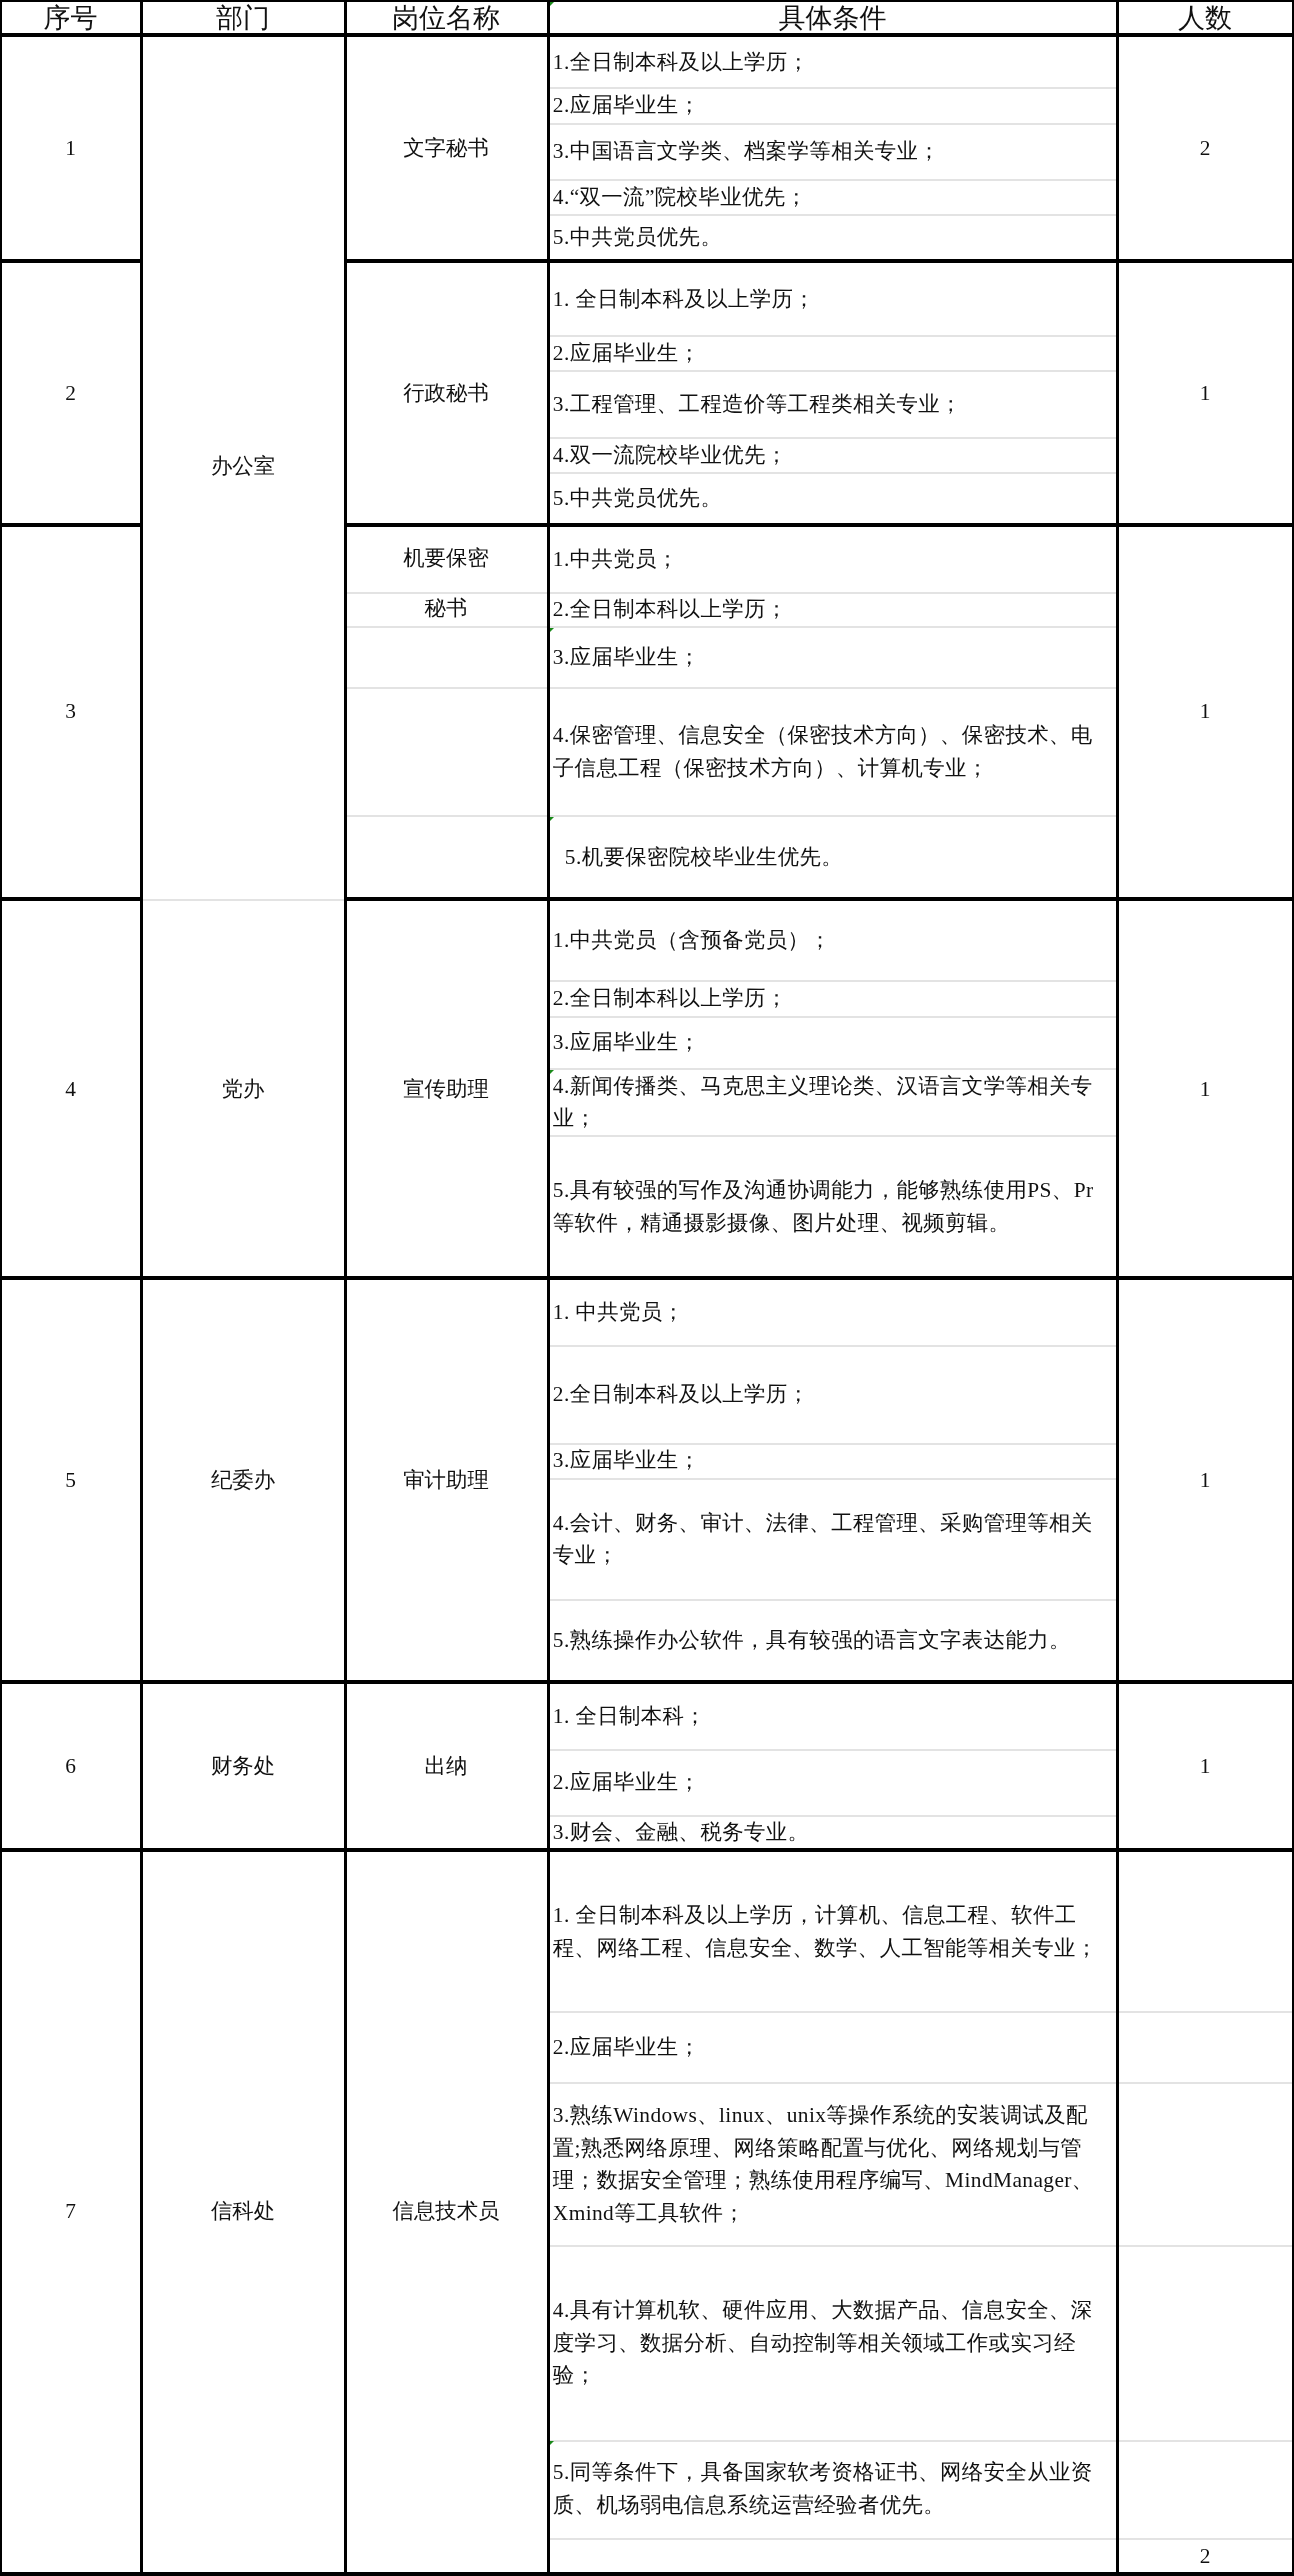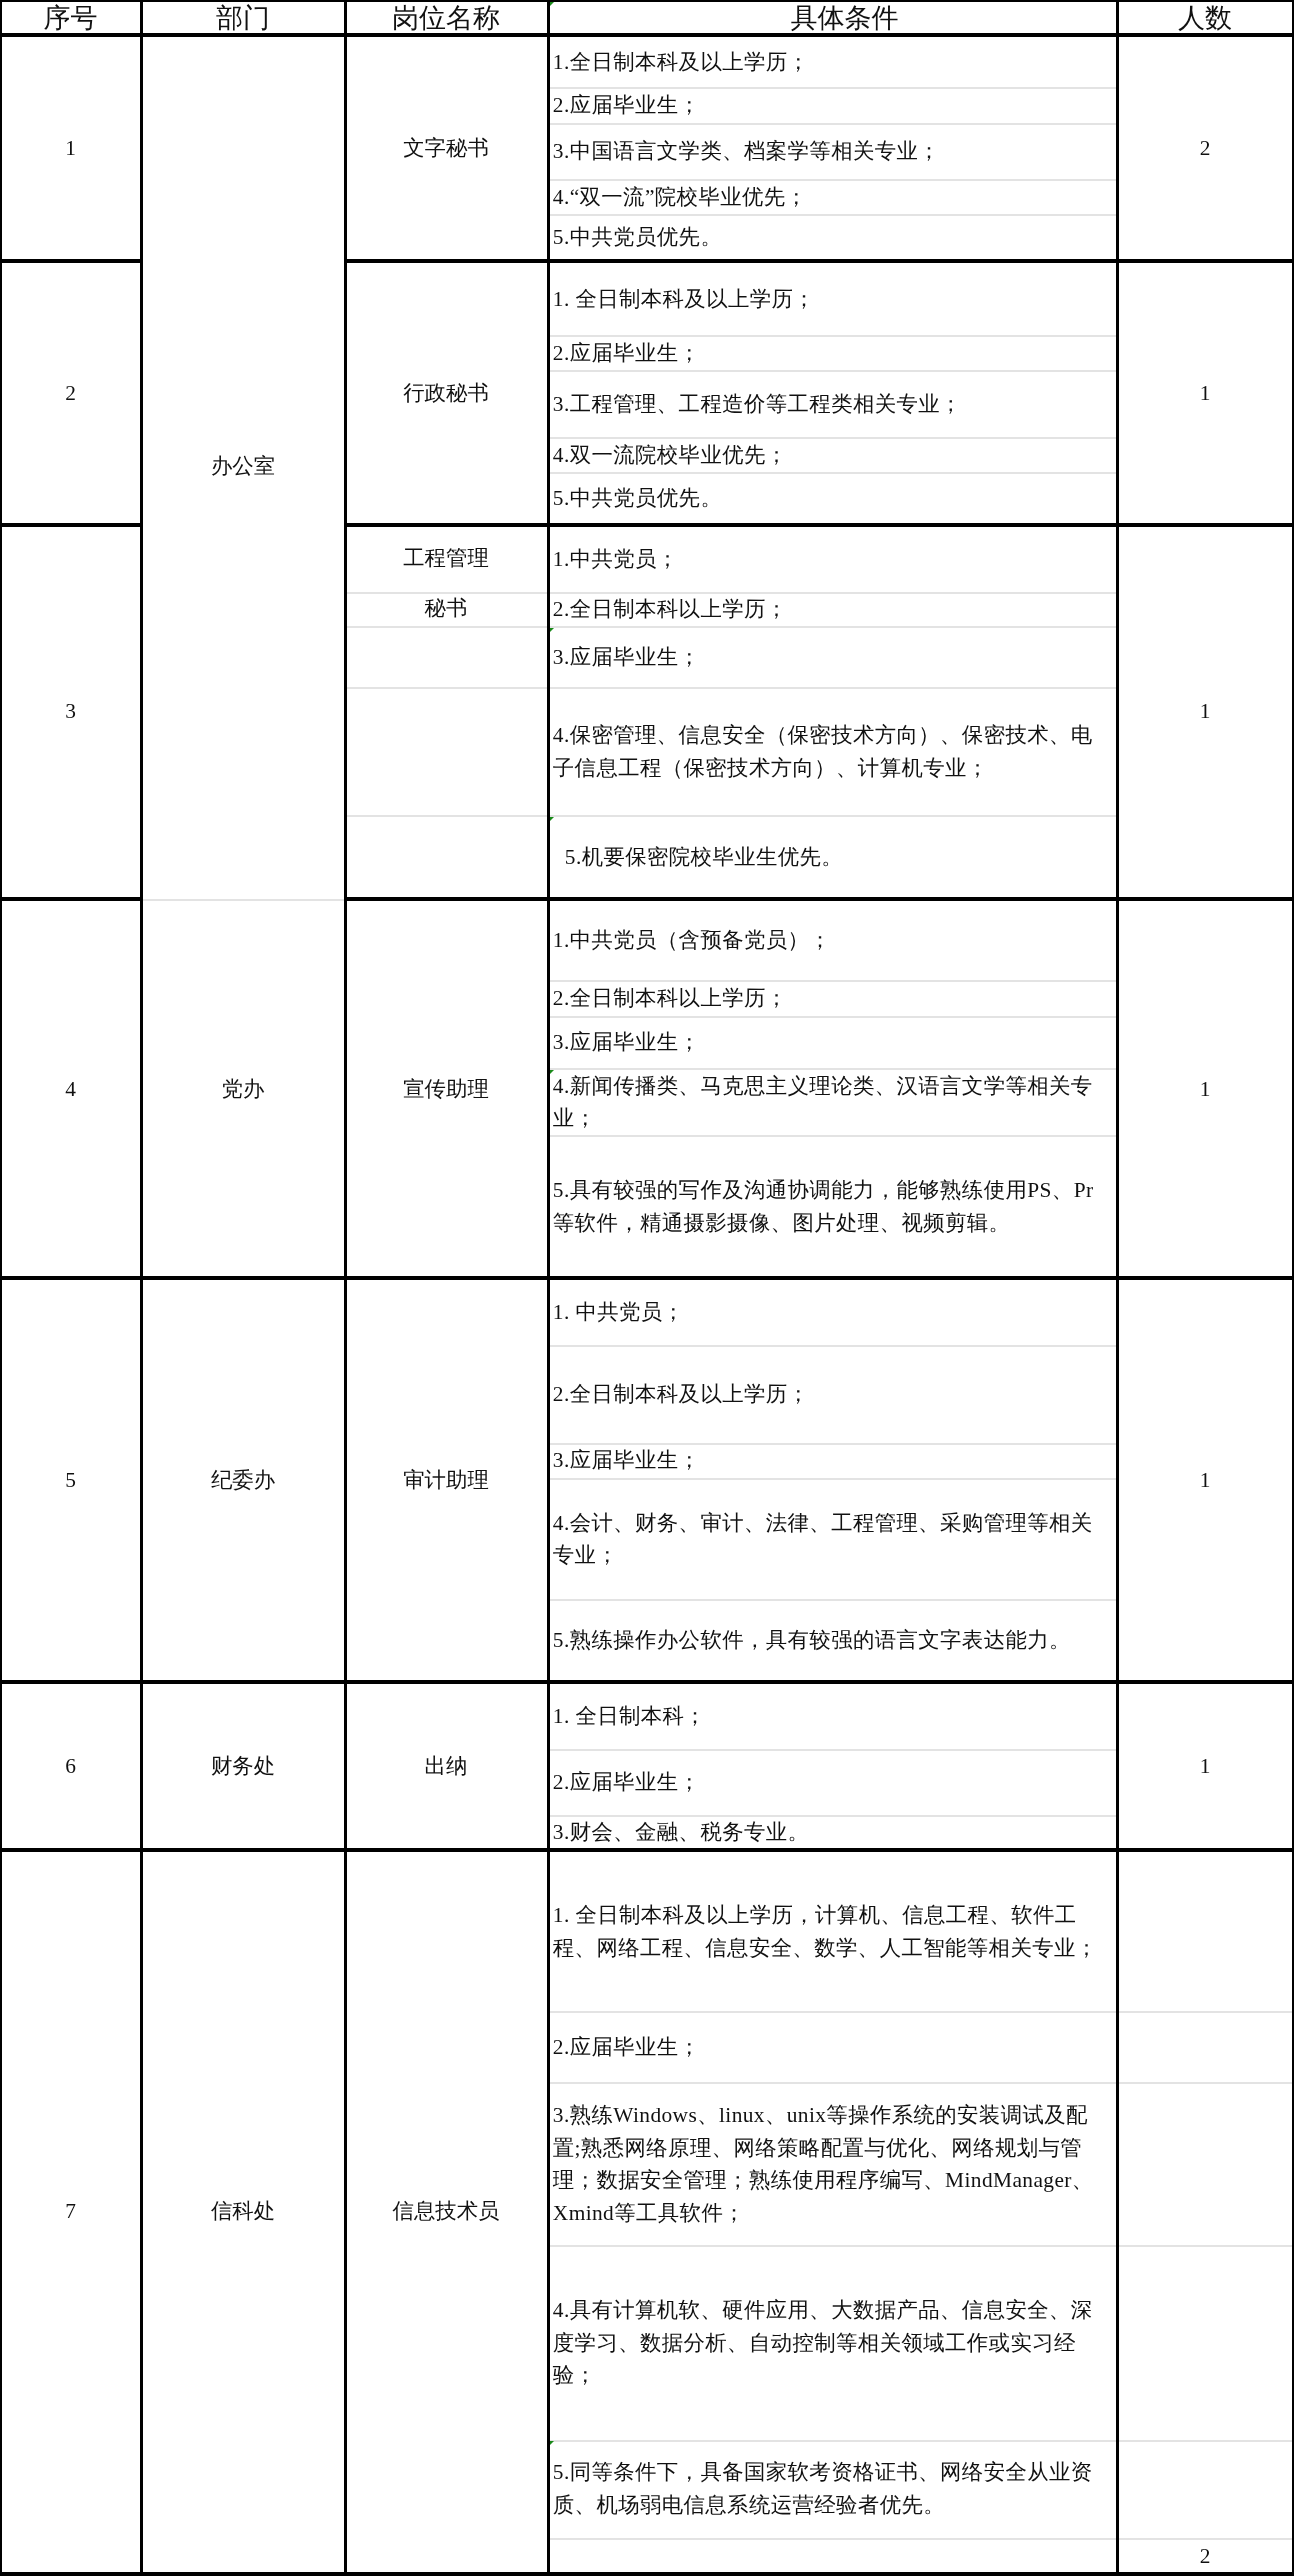--- a/index.html
+++ b/index.html
@@ -21,21 +21,21 @@
 
 <div class="cell center hdr" style="left:0;top:0;width:141px;height:35px;">
     <span>序号</span>
   </div>
 <div class="cell center hdr" style="left:141px;top:0;width:204px;height:35px;">
     <span>部门</span>
   </div>
 <div class="cell center hdr" style="left:345px;top:0;width:202px;height:35px;">
     <span>岗位名称</span>
   </div>
-<div class="cell center hdr" style="left:548px;top:0;width:569px;height:35px;margin-left:12px;">
+<div class="cell center hdr" style="left:548px;top:0;width:569px;height:35px;">
     <span>具体条件</span>
   </div>
 <div class="cell center hdr" style="left:1117px;top:0;width:176px;height:35px;">
     <span>人数</span>
   </div>
 
 <div class="cell center txt" style="left:0;top:35px;width:141px;height:226px;">1</div>
 <div class="cell center txt" style="left:0;top:261px;width:141px;height:264px;">2</div>
 <div class="cell center txt" style="left:0;top:524px;width:141px;height:374px;">3</div>
 <div class="cell center txt" style="left:0;top:899px;width:141px;height:380px;">4</div>
@@ -44,21 +44,21 @@
 <div class="cell center txt" style="left:0;top:1850px;width:141px;height:723px;">7</div>
 
 <div class="cell center txt" style="left:141px;top:35px;width:204px;height:863px;text-align:right;">办公室</div>
 <div class="cell center txt" style="left:141px;top:899px;width:204px;height:380px;">党办</div>
 <div class="cell center txt" style="left:141px;top:1278px;width:204px;height:404px;">纪委办</div>
 <div class="cell center txt" style="left:141px;top:1682px;width:204px;height:168px;">财务处</div>
 <div class="cell center txt" style="left:141px;top:1850px;width:204px;height:723px;">信科处</div>
 
 <div class="cell center txt" style="left:345px;top:35px;width:202px;height:226px;">文字秘书</div>
 <div class="cell center txt" style="left:345px;top:261px;width:202px;height:264px;">行政秘书</div>
-<div class="cell center txt" style="left:345px;top:524px;width:202px;height:68px;">工程管理</div>
+<div class="cell center txt" style="left:345px;top:524px;width:202px;height:68px;">机要保密</div>
 <div class="cell center txt" style="left:345px;top:592px;width:202px;height:33px;">秘书</div>
 <div class="cell center txt" style="left:345px;top:899px;width:202px;height:380px;">宣传助理</div>
 <div class="cell center txt" style="left:345px;top:1278px;width:202px;height:404px;">审计助理</div>
 <div class="cell center txt" style="left:345px;top:1682px;width:202px;height:168px;">出纳</div>
 <div class="cell center txt" style="left:345px;top:1850px;width:202px;height:723px;">信息技术员</div>
 
 <div class="cell center txt" style="left:1117px;top:35px;width:176px;height:226px;">2</div>
 <div class="cell center txt" style="left:1117px;top:261px;width:176px;height:264px;">1</div>
 <div class="cell center txt" style="left:1117px;top:524px;width:176px;height:374px;">1</div>
 <div class="cell center txt" style="left:1117px;top:899px;width:176px;height:380px;">1</div>

